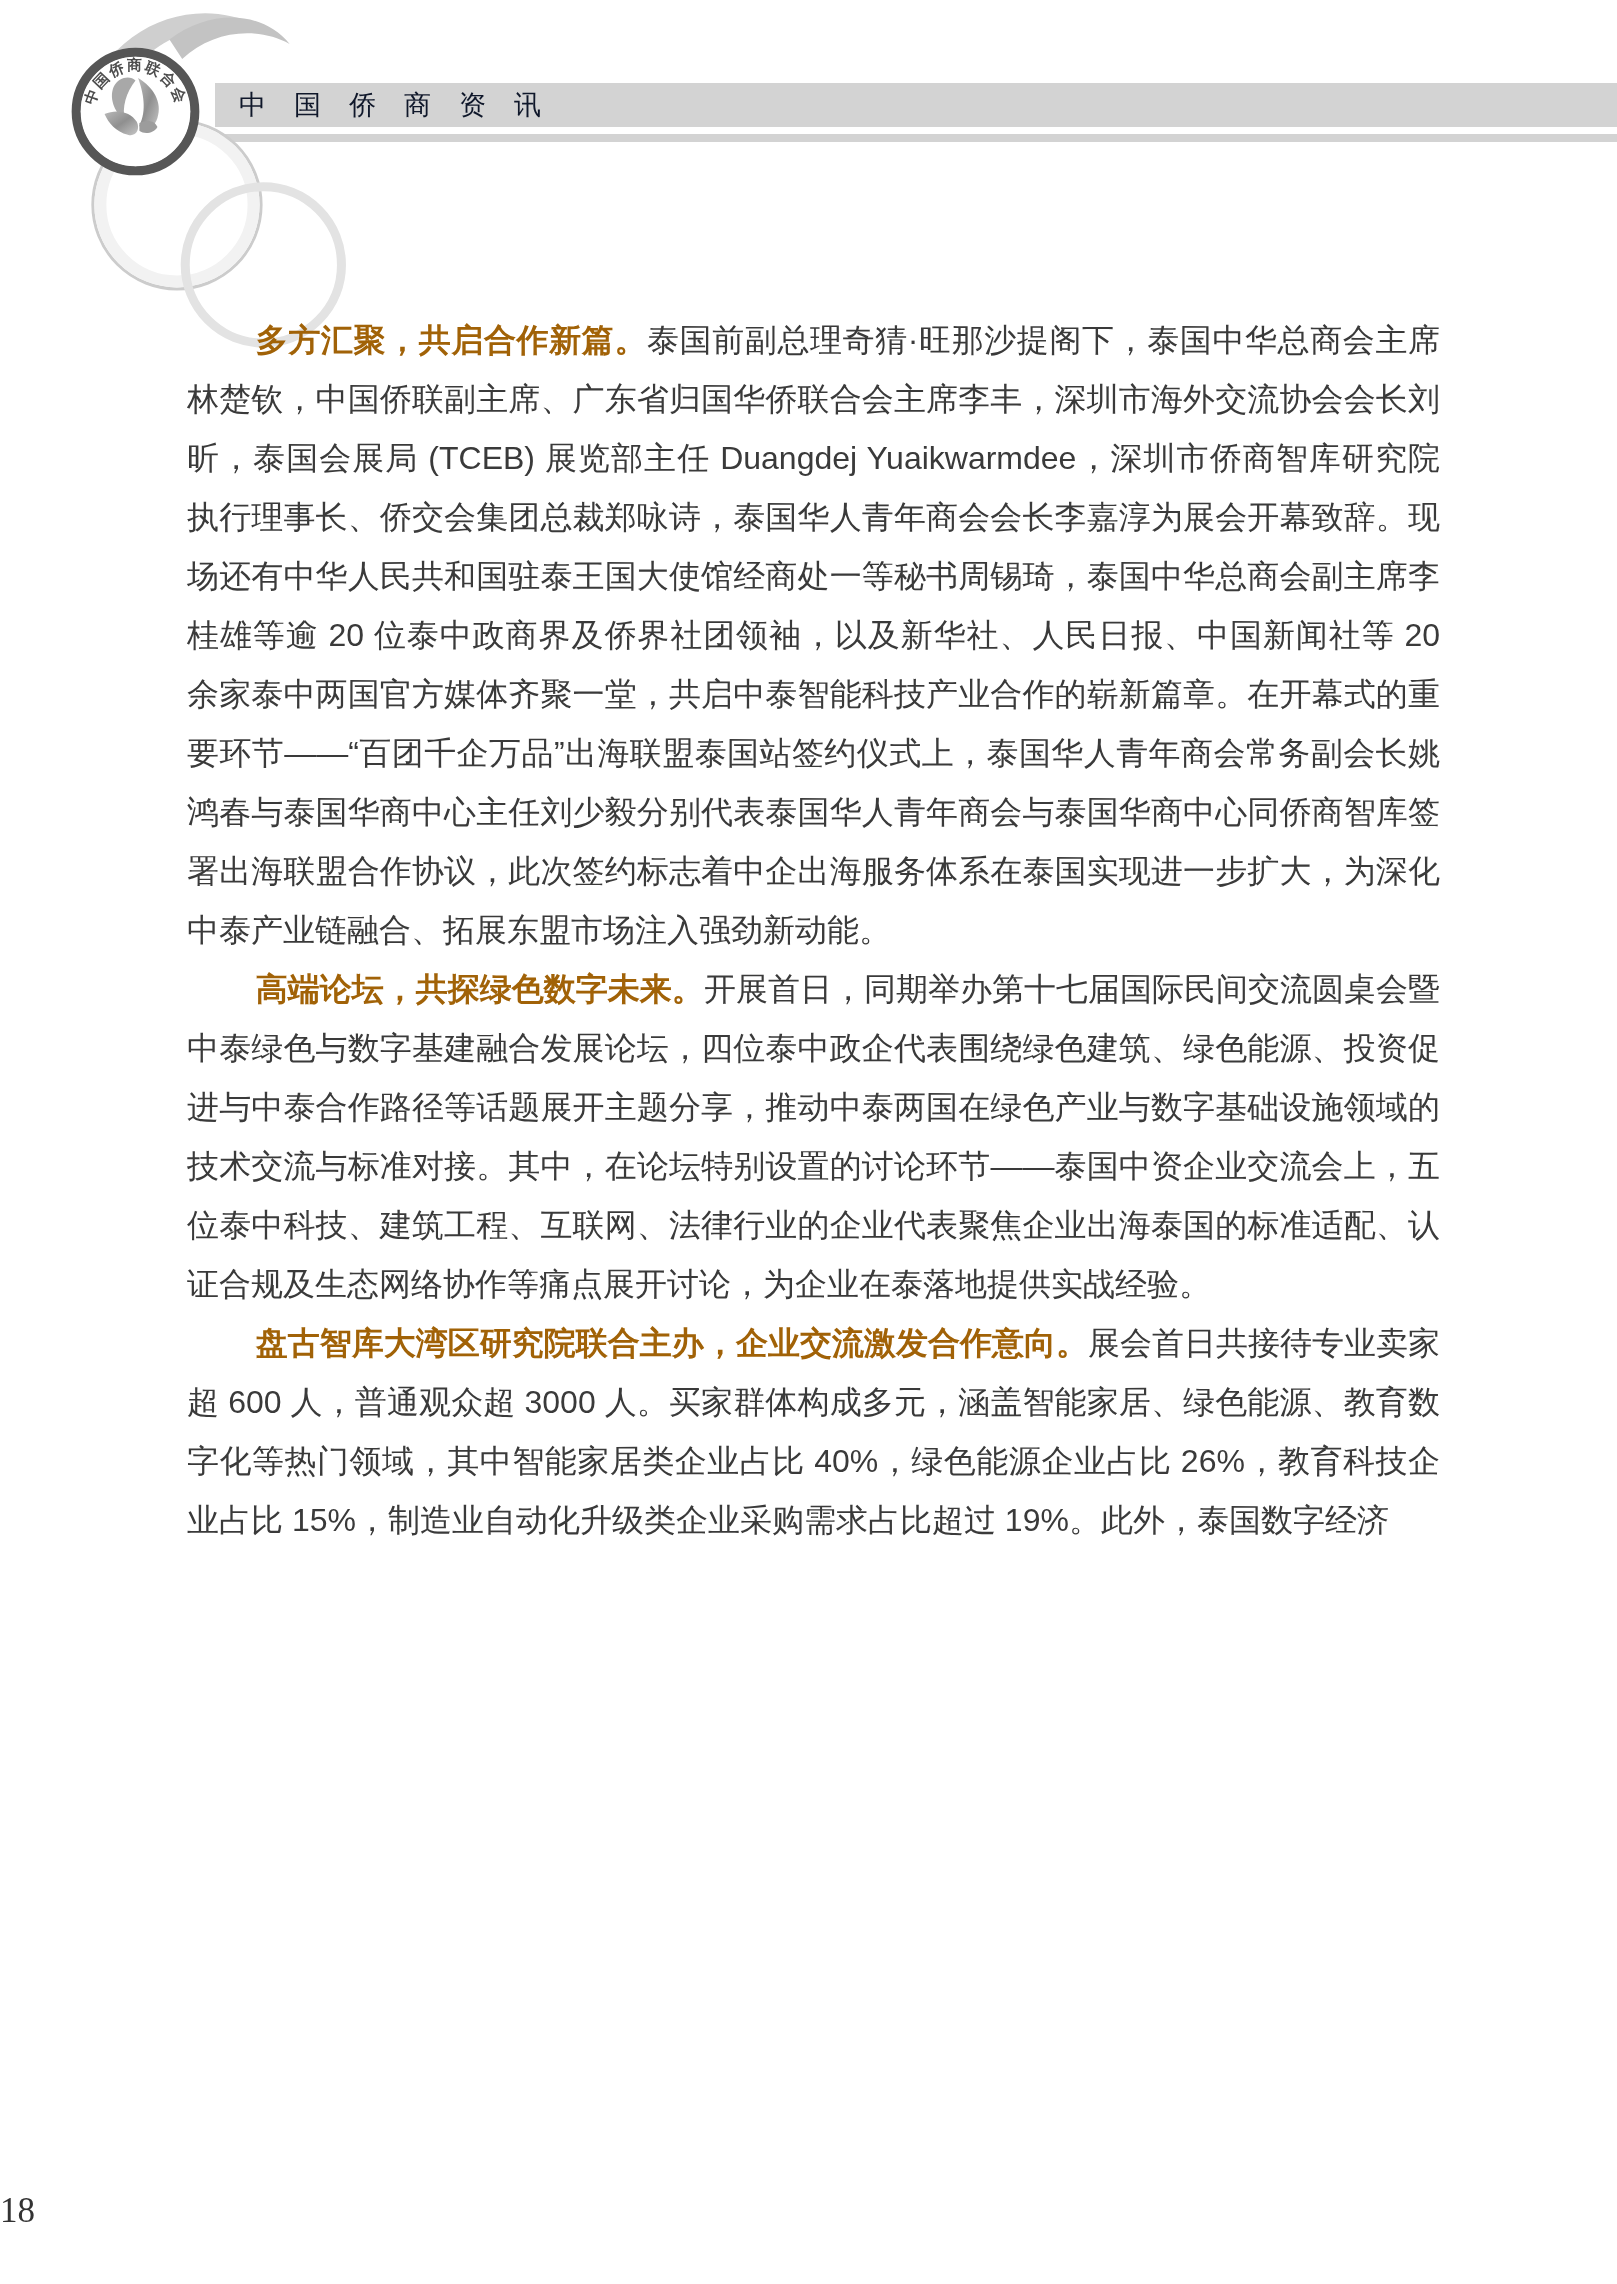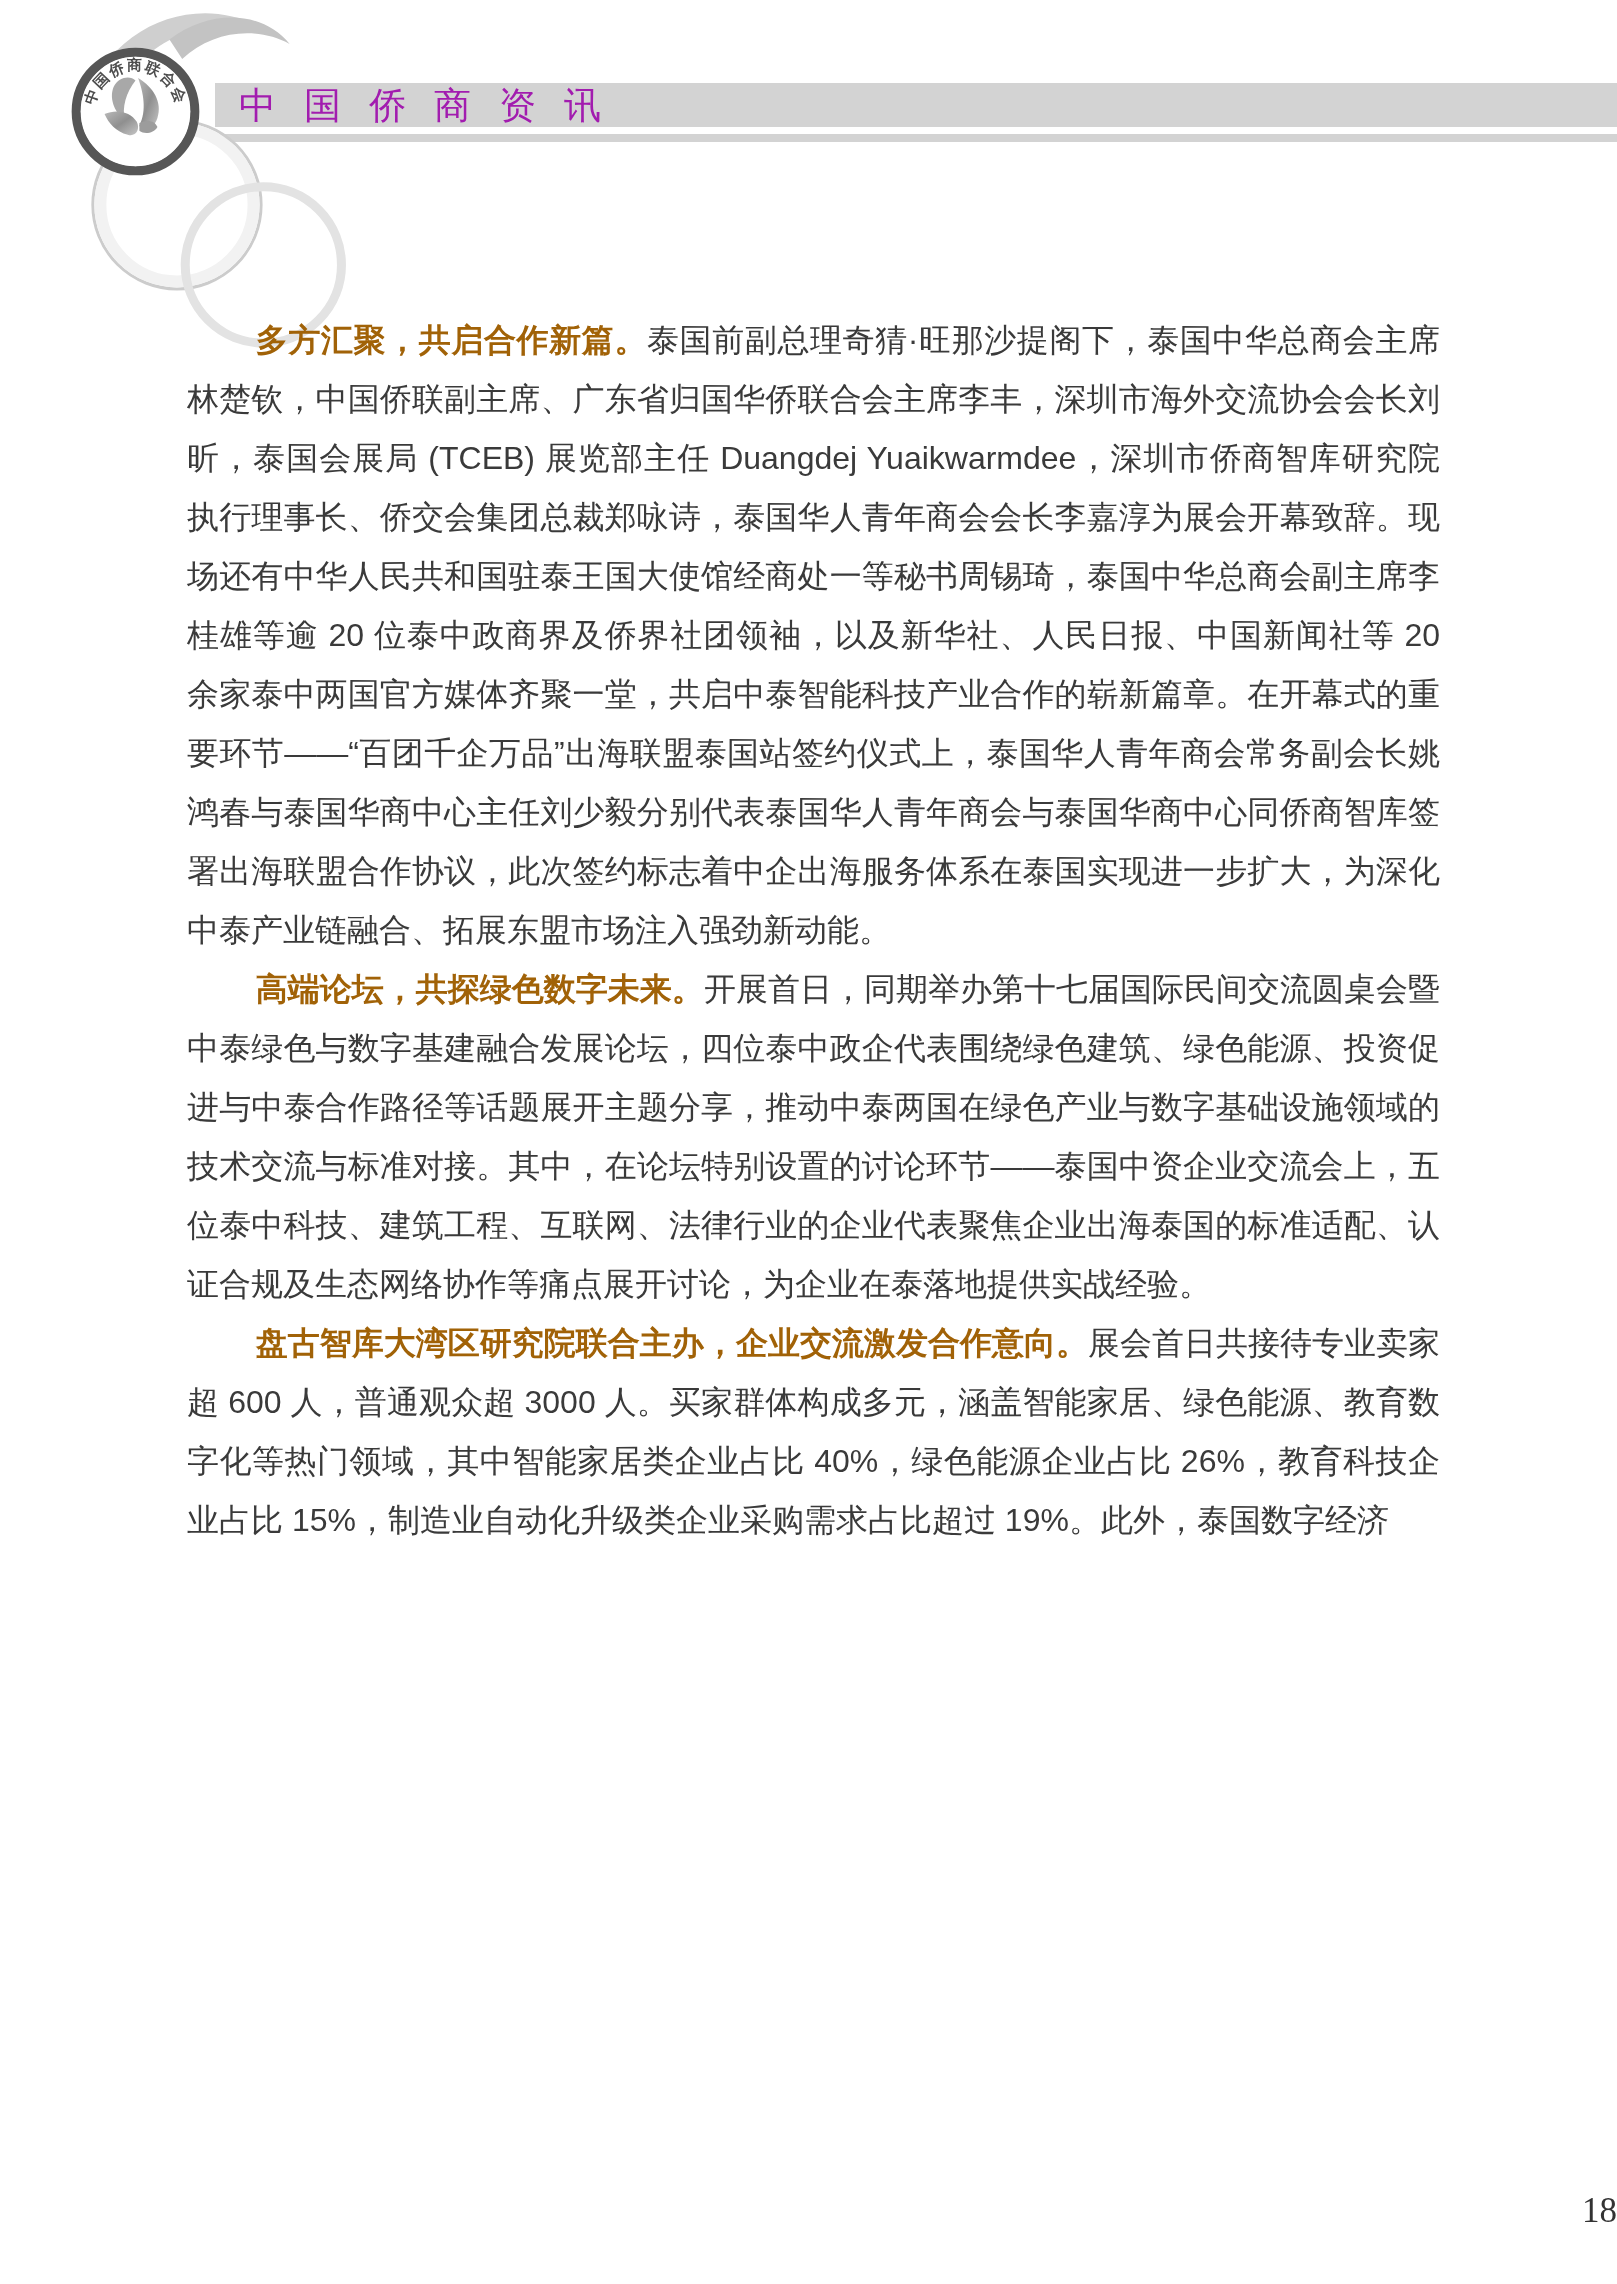--- a/index.html
+++ b/index.html
@@ -14,43 +14,43 @@
   .band{
     position:absolute;left:215px;right:0;top:83px;height:44px;
     background:#d3d3d3;z-index:1;
   }
   .band-line{
     position:absolute;left:220px;right:0;top:134px;height:8.3px;
     background:#d3d3d3;z-index:1;
   }
   .band-title{
     position:absolute;left:239px;top:91px;z-index:2;
-    font-size:37px;line-height:29px;letter-spacing:28px;
-    color:#a21caf;white-space:nowrap;
+    font-size:27px;line-height:29px;letter-spacing:28px;
+    color:#0f172a;white-space:nowrap;
   }
   .decor{position:absolute;left:38px;top:0;z-index:3;}
   .seal{position:absolute;left:71px;top:47px;z-index:4;}
   
   .title{
     position:absolute;left:0;right:0;top:224px;z-index:5;
     text-align:center;
     font-size:42px;line-height:53px;font-weight:700;
     letter-spacing:1.5px;color:#2e2e2e;
   }
   .body{
     position:absolute;left:187px;width:1253px;top:311px;z-index:5;
     font-size:32px;line-height:59px;color:#3a3a3a;
     text-align:justify;
   }
   .para{margin:0;text-indent:2.15em;}
   .para .lead{font-weight:700;color:#a16207;}
   
   .page-num{
     position:absolute;left:0;right:0;top:2191px;z-index:5;
-    text-align:right;
+    text-align:left;
     font-family:"Liberation Serif", serif;
     font-size:35px;color:#333333;
   }
 </style>
 </head>
 <body>
 
 <div class="page">
 
   <div class="band"></div>

